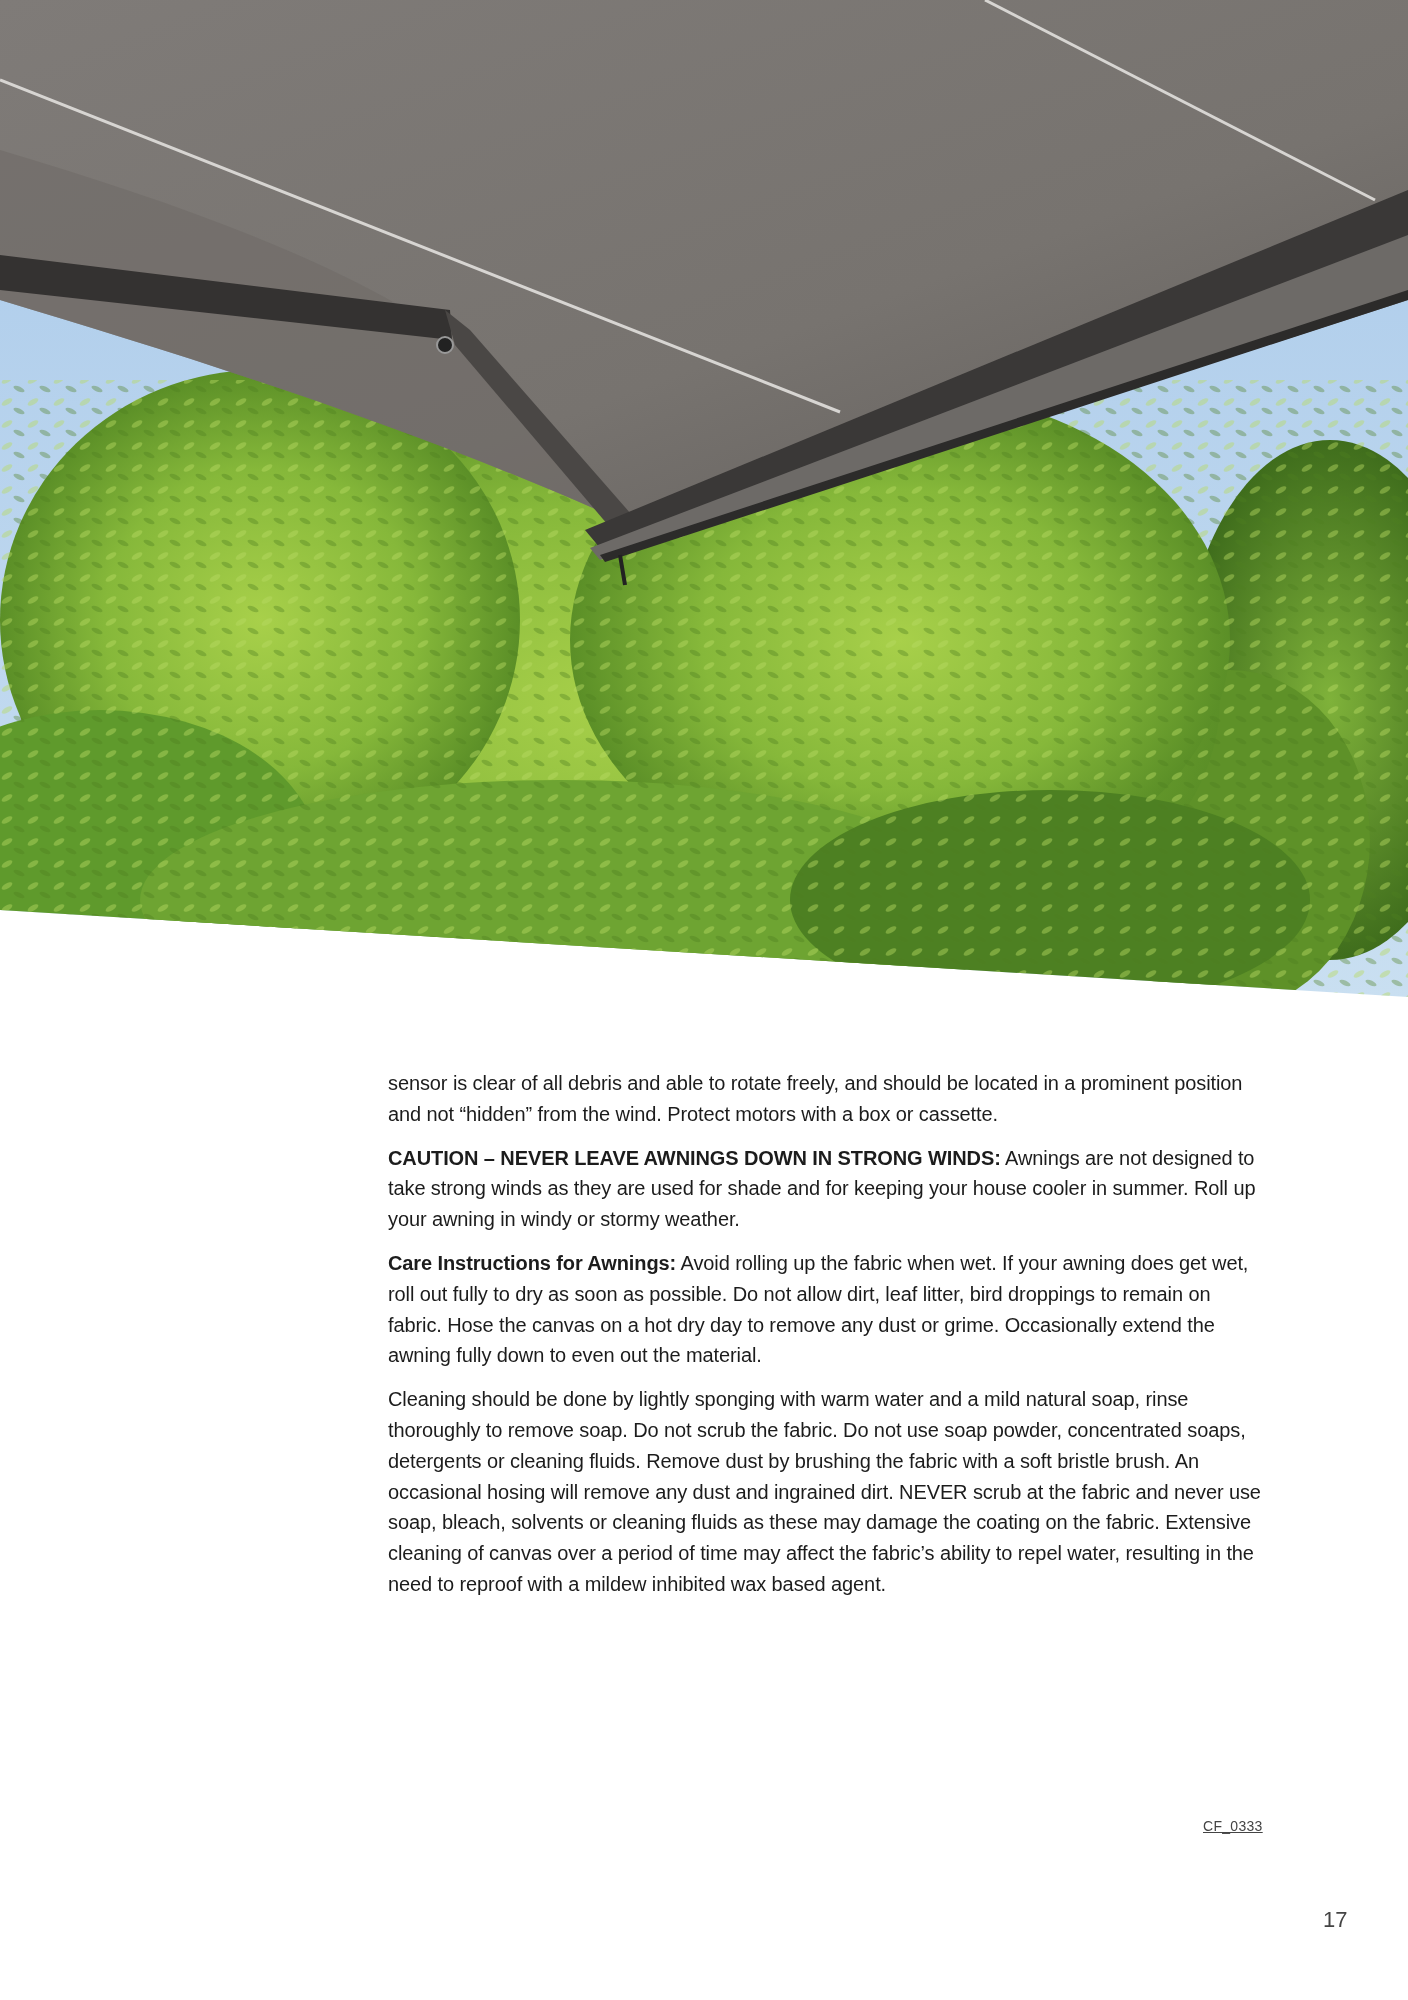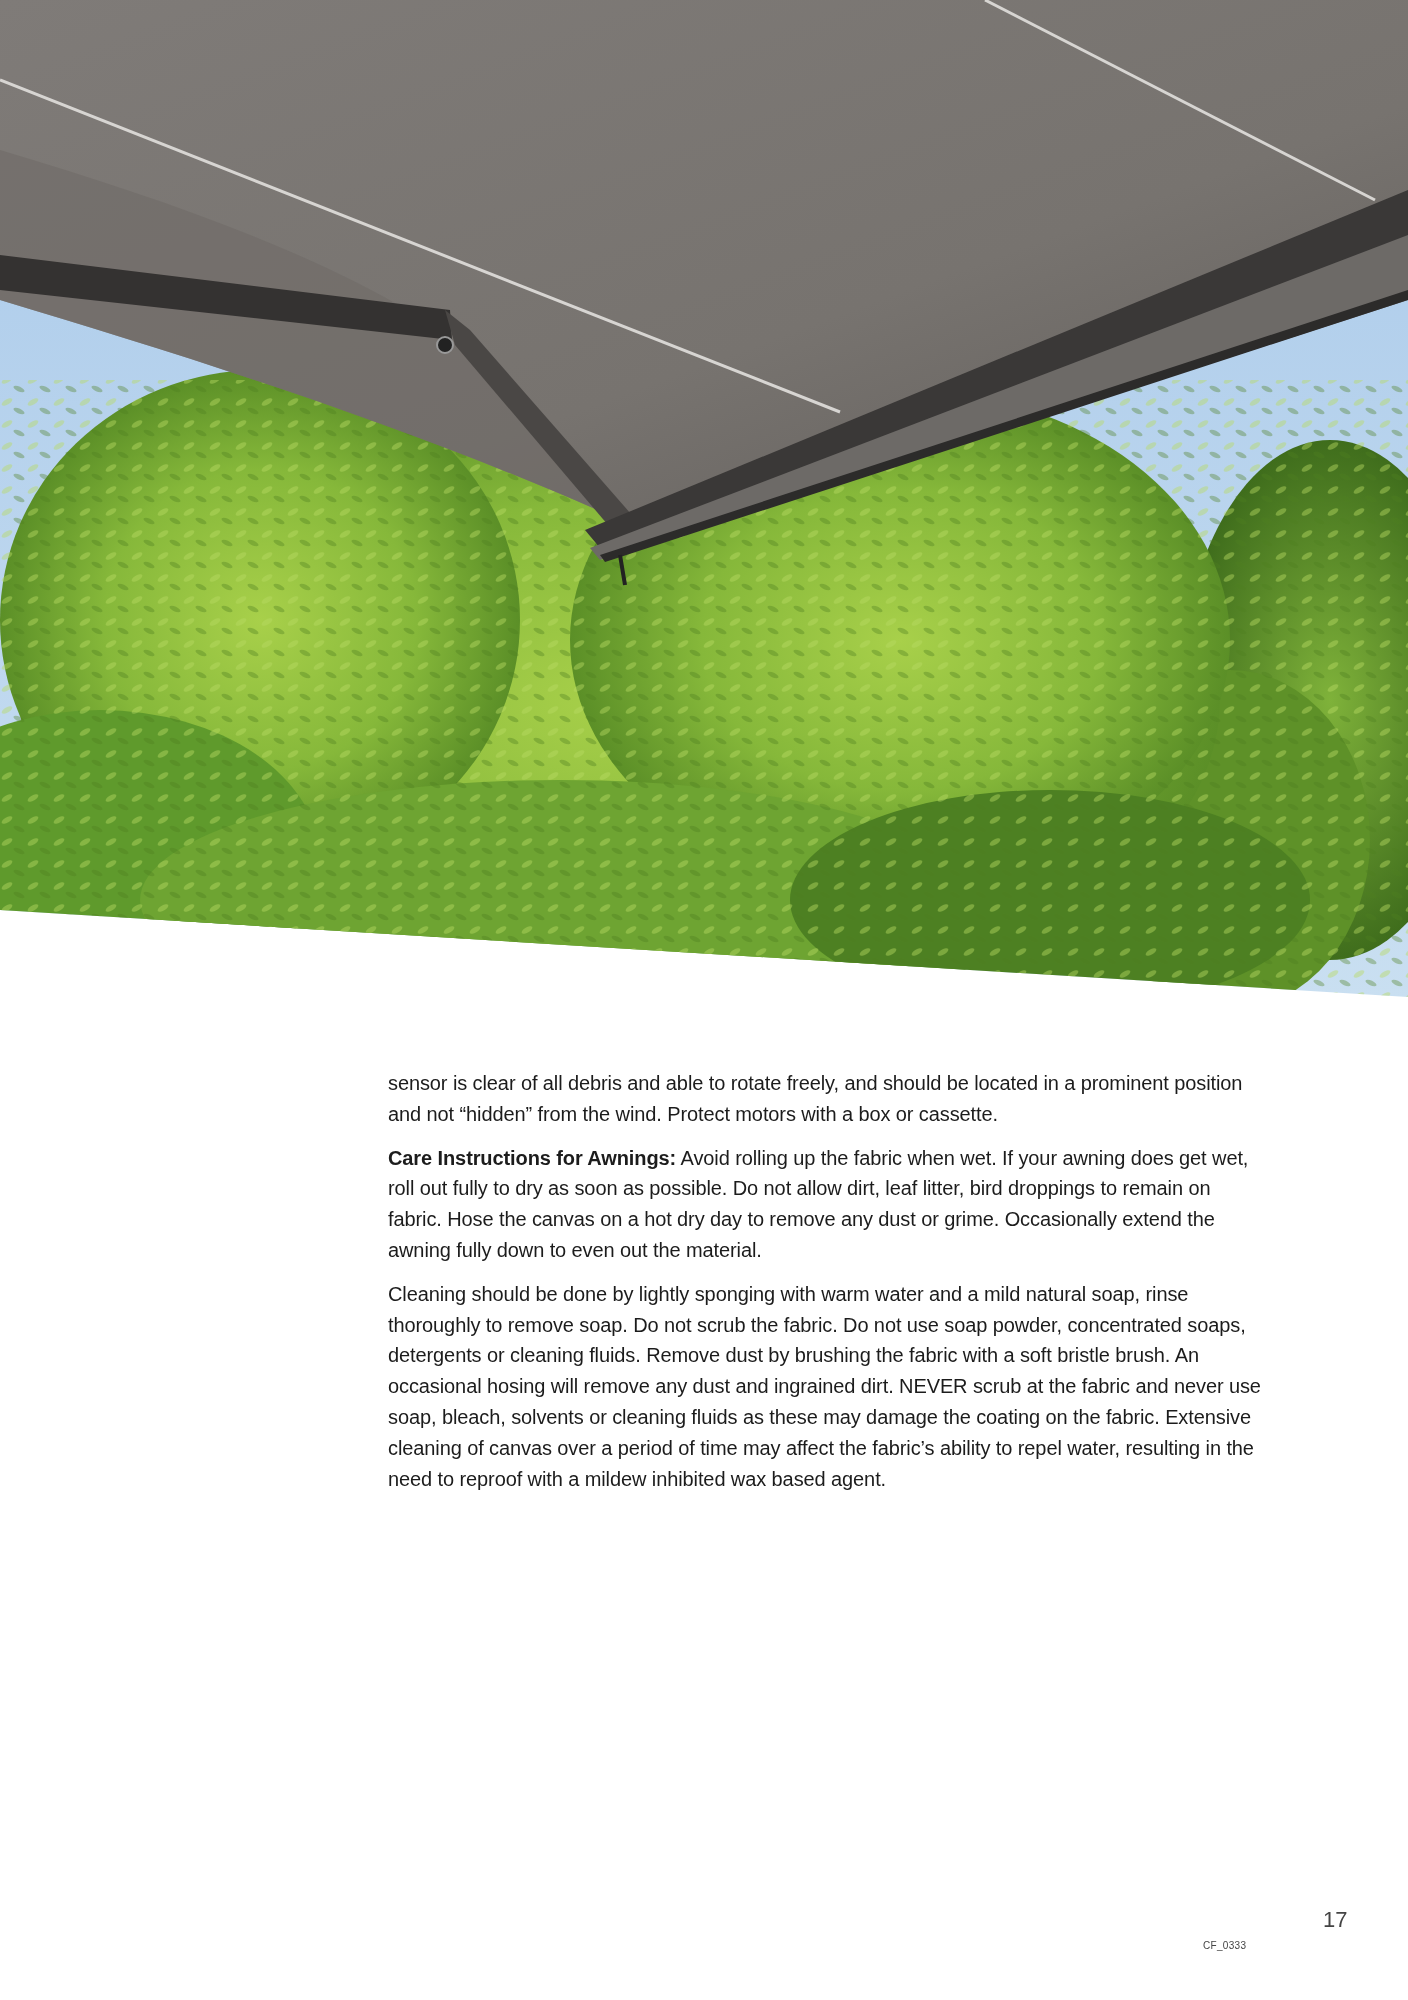--- a/index.html
+++ b/index.html
@@ -15,22 +15,22 @@
       clip-path: polygon(0 0, 1408px 0, 1408px 997px, 0 910px);
     }
     .photo svg { display: block; }
     .body-text {
       position: absolute; left: 388px; top: 1068px; width: 880px;
       font-size: 20px; line-height: 30.8px; letter-spacing: -0.1px;
     }
     .body-text p { margin: 0 0 13px 0; }
     .body-text b { font-weight: bold; }
     .footer-code {
-      position: absolute; left: 1203px; top: 1940px;
-      font-size: 10px; color: #444; letter-spacing: 0.3px;
+      position: absolute; left: 1203px; top: 1818px;
+      font-size: 14px; color: #444; letter-spacing: 0.3px; text-decoration: underline;
     }
     .page-number {
       position: absolute; left: 1323px; top: 1907px;
       font-size: 22px; color: #444; text-align: center;
     }
   </style>
 </head>
 <body>
 
 <div class="photo">
@@ -89,20 +89,23 @@
     <path d="M600,555 L1408,290 L1408,300 L605,562 Z" fill="#2c2b2a"></path>
     <path d="M620,555 L625,585" stroke="#222" stroke-width="4"></path>
   </svg>
 </div>
 
 <div class="body-text">
   <p>
     <b></b><span>sensor is clear of all debris and able to rotate freely, and should be located in a prominent position and not “hidden” from the wind. Protect motors with a box or cassette.</span>
   </p>
   <p>
+    <b>CAUTION – NEVER LEAVE AWNINGS DOWN IN STRONG WINDS:</b><span> Awnings are not designed to take strong winds as they are used for shade and for keeping your house cooler in summer. Roll up your awning in windy or stormy weather.</span>
+  </p>
+  <p>
     <b>Care Instructions for Awnings:</b><span> Avoid rolling up the fabric when wet. If your awning does get wet, roll out fully to dry as soon as possible. Do not allow dirt, leaf litter, bird droppings to remain on fabric. Hose the canvas on a hot dry day to remove any dust or grime. Occasionally extend the awning fully down to even out the material.</span>
   </p>
   <p>
     <b></b><span>Cleaning should be done by lightly sponging with warm water and a mild natural soap, rinse thoroughly to remove soap. Do not scrub the fabric. Do not use soap powder, concentrated soaps, detergents or cleaning fluids. Remove dust by brushing the fabric with a soft bristle brush. An occasional hosing will remove any dust and ingrained dirt. NEVER scrub at the fabric and never use soap, bleach, solvents or cleaning fluids as these may damage the coating on the fabric. Extensive cleaning of canvas over a period of time may affect the fabric’s ability to repel water, resulting in the need to reproof with a mildew inhibited wax based agent.</span>
   </p>
 </div>
 
 <div class="footer-code">CF_0333</div>
 <div class="page-number">17</div>
 

